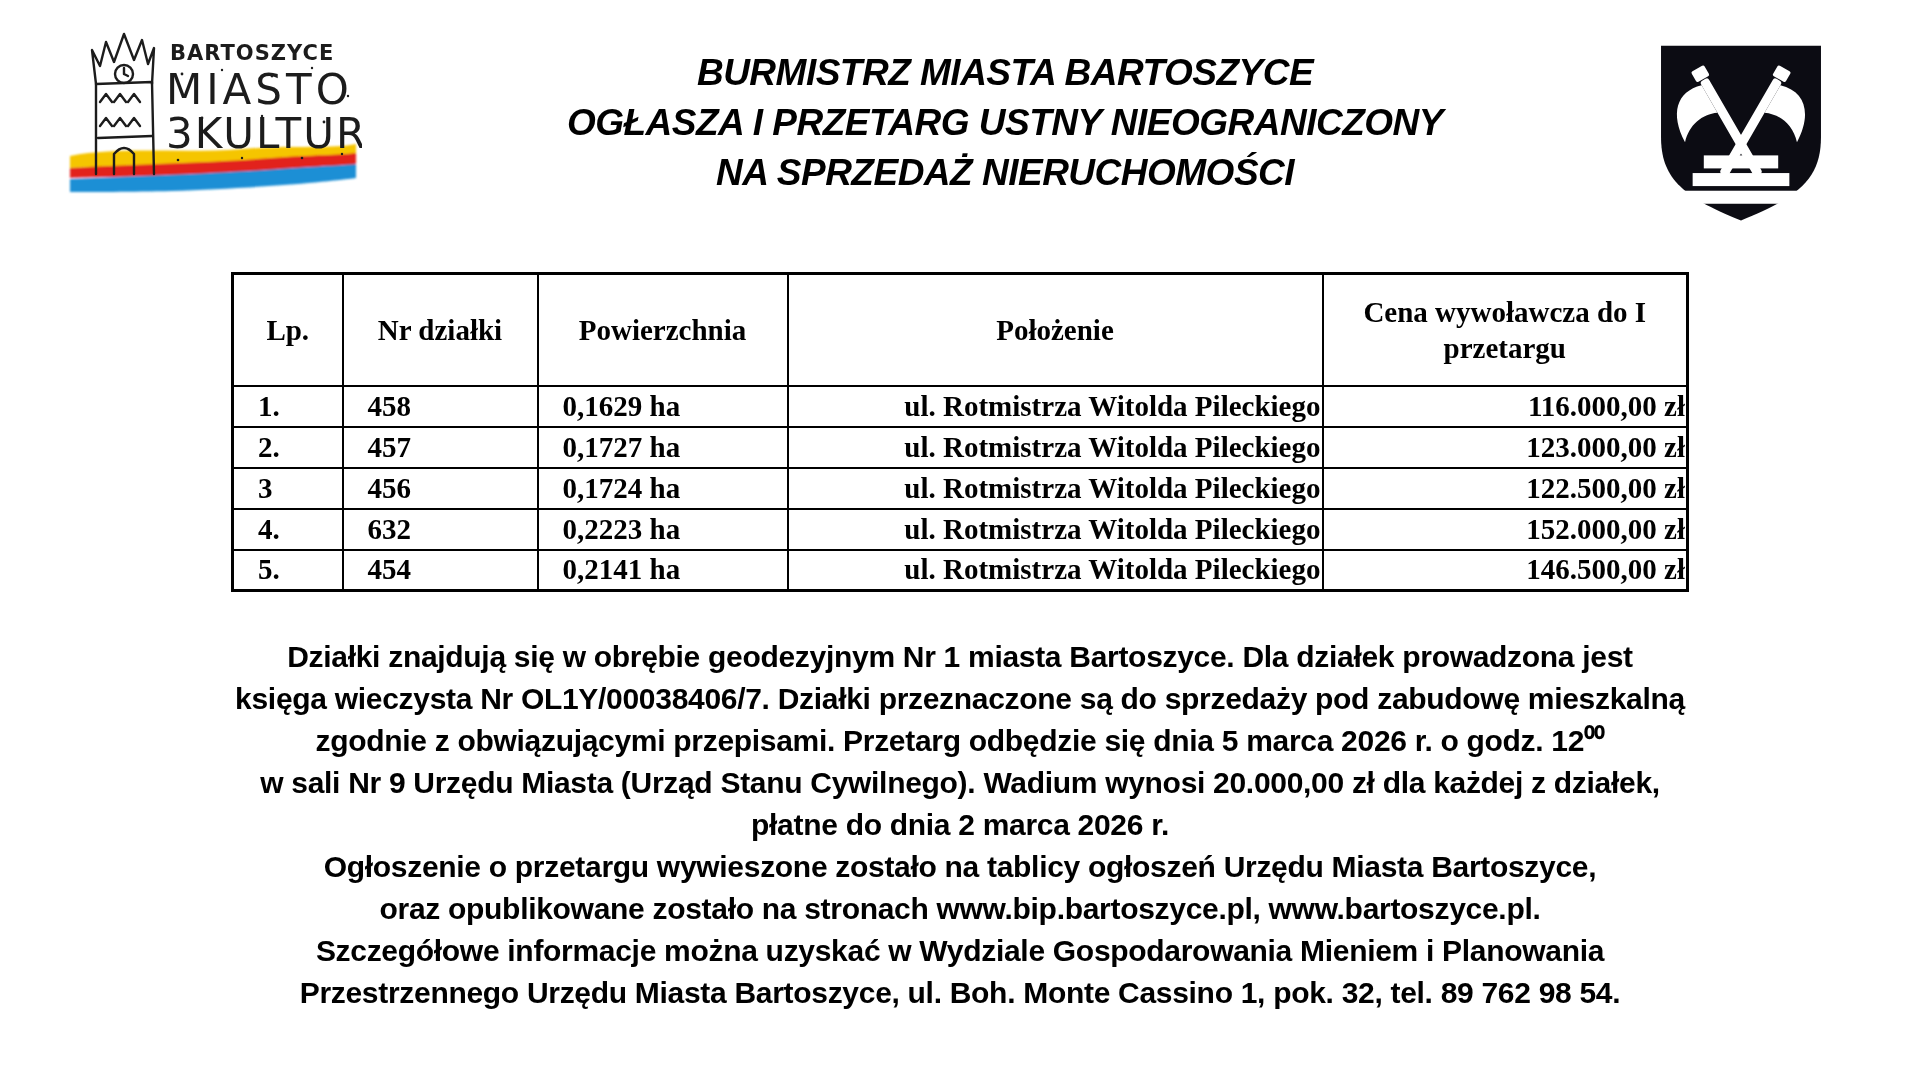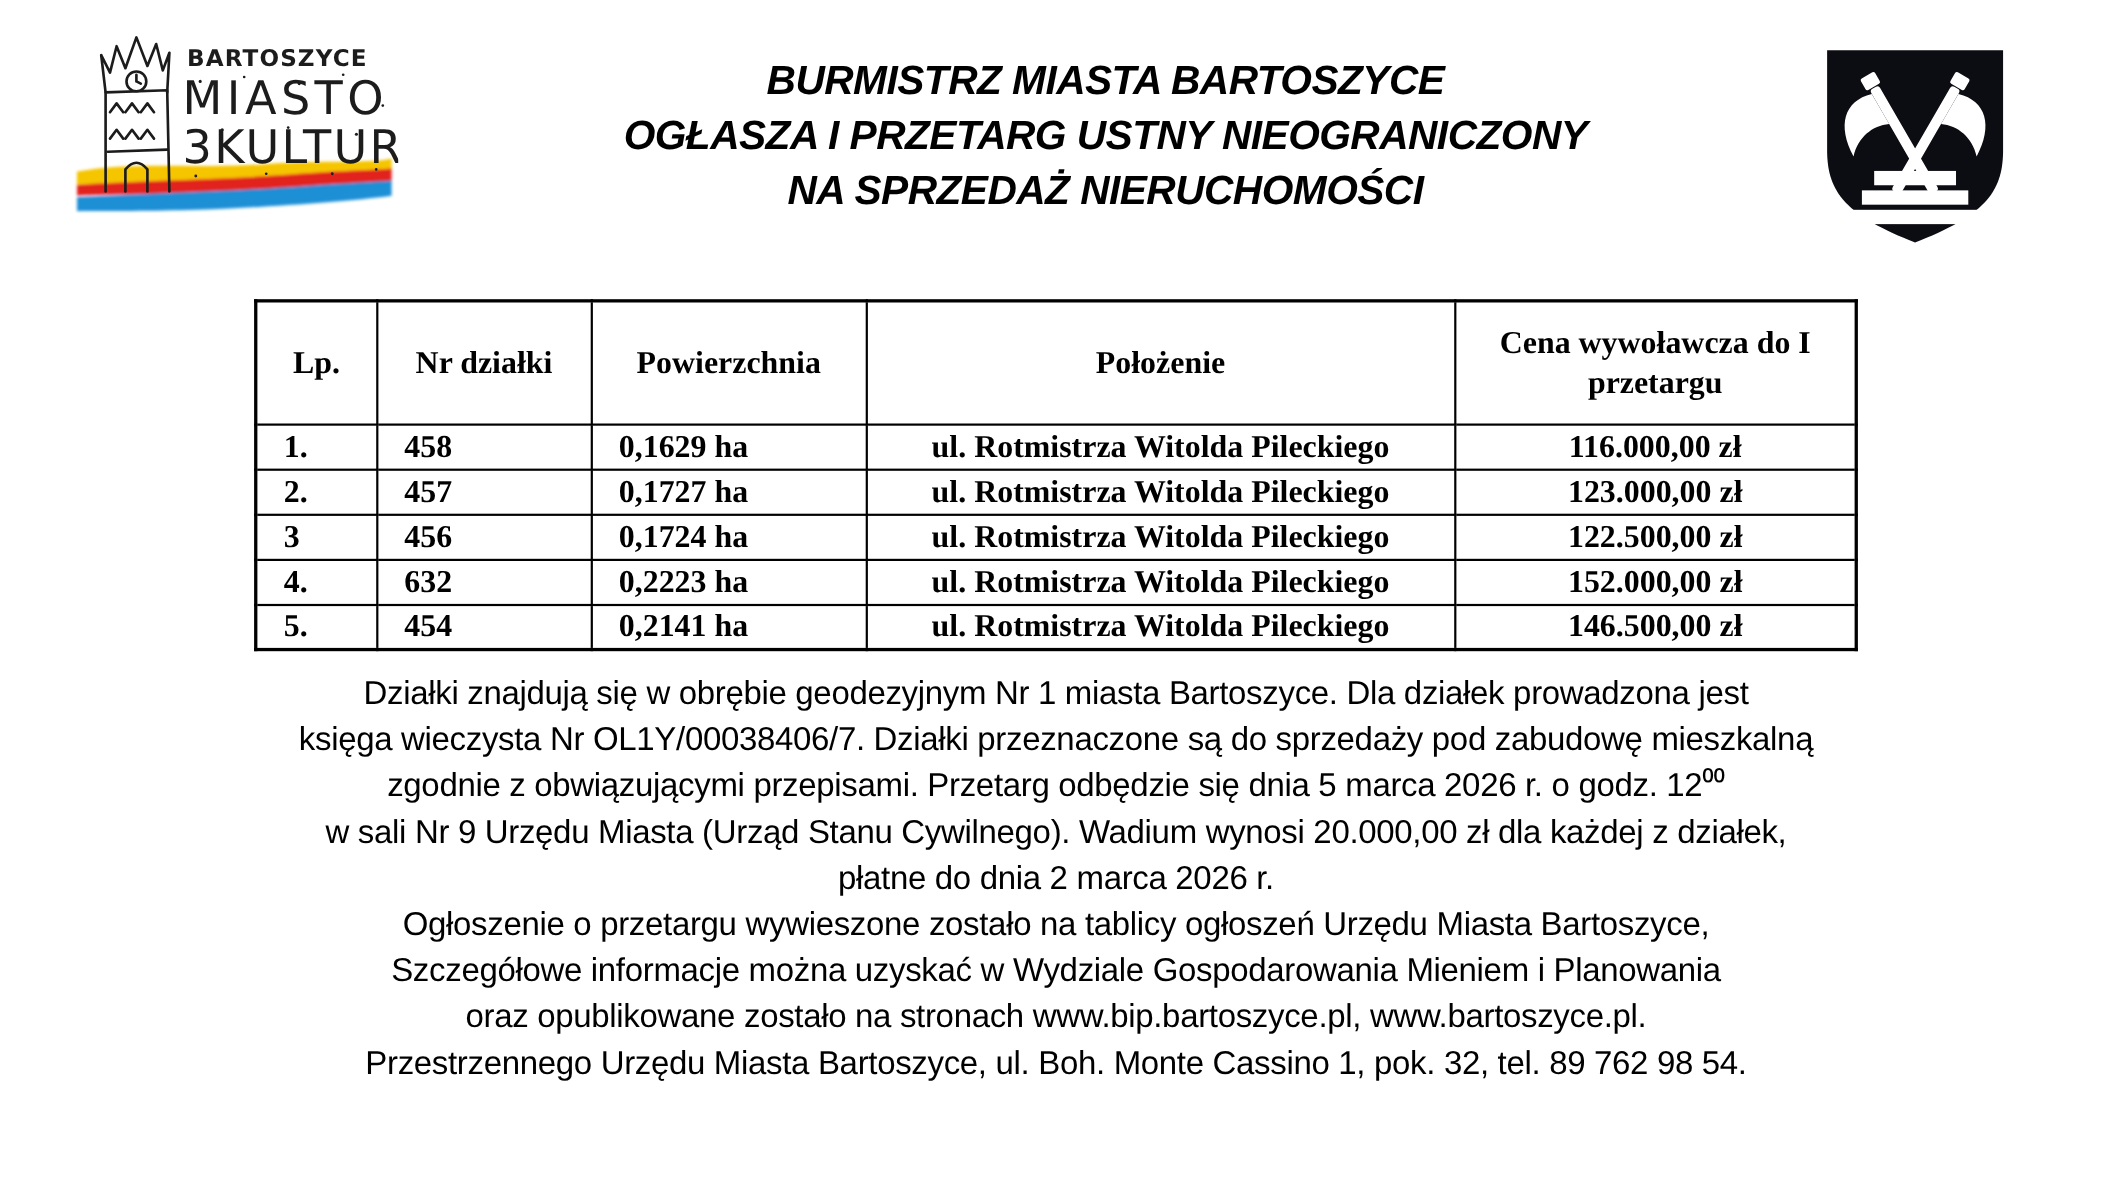--- a/index.html
+++ b/index.html
@@ -56,27 +56,27 @@
     font-size: 29px;
     line-height: 36px;
     white-space: normal;
     padding: 0 20px;
   }
   table.plots tbody td { height: 41px; vertical-align: middle; }
   table.plots tbody td.col0,
   table.plots tbody td.col1,
   table.plots tbody td.col2 { text-align: left; padding-left: 24px; }
   table.plots tbody td.col3,
-  table.plots tbody td.col4 { text-align: center; }
+  table.plots tbody td.col4 { text-align: right; }
 
   
   .announcement {
-    margin-top: 18px;
+    margin-top: 44px;
     text-align: center;
-    font-weight: normal;
+    font-weight: bold;
     font-size: 30px;
     line-height: 42px;
     letter-spacing: -0.3px;
     color: #000;
   }
   .announcement div { white-space: nowrap; }
 
   svg text { user-select: none; }
 </style>
 </head>
@@ -221,18 +221,18 @@
       </tbody>
   </table>
 
   <div class="announcement">
       <div>Działki znajdują się w obrębie geodezyjnym Nr 1 miasta Bartoszyce. Dla działek prowadzona jest</div>
       <div>księga wieczysta Nr OL1Y/00038406/7. Działki przeznaczone są do sprzedaży pod zabudowę mieszkalną</div>
       <div>zgodnie z obwiązującymi przepisami. Przetarg odbędzie się dnia 5 marca 2026 r. o godz. 12⁰⁰</div>
       <div>w sali Nr 9 Urzędu Miasta (Urząd Stanu Cywilnego). Wadium wynosi 20.000,00 zł dla każdej z działek,</div>
       <div>płatne do dnia 2 marca 2026 r.</div>
       <div>Ogłoszenie o przetargu wywieszone zostało na tablicy ogłoszeń Urzędu Miasta Bartoszyce,</div>
+      <div>oraz opublikowane zostało na stronach www.bip.bartoszyce.pl, www.bartoszyce.pl.</div>
       <div>Szczegółowe informacje można uzyskać w Wydziale Gospodarowania Mieniem i Planowania</div>
-      <div>oraz opublikowane zostało na stronach www.bip.bartoszyce.pl, www.bartoszyce.pl.</div>
       <div>Przestrzennego Urzędu Miasta Bartoszyce, ul. Boh. Monte Cassino 1, pok. 32, tel. 89 762 98 54.</div>
     </div>
 
 </div>
 
 </body></html>

